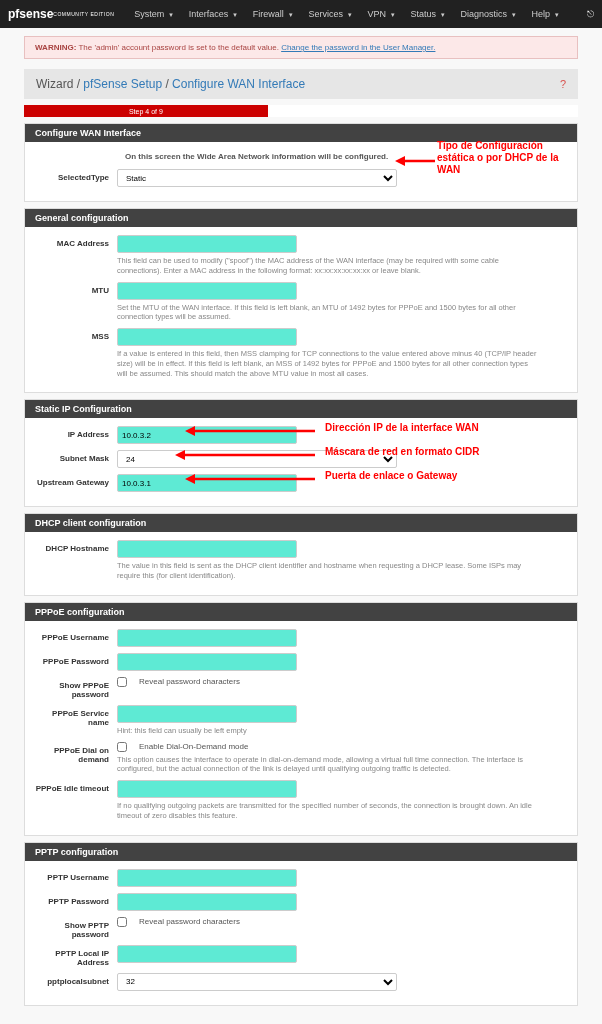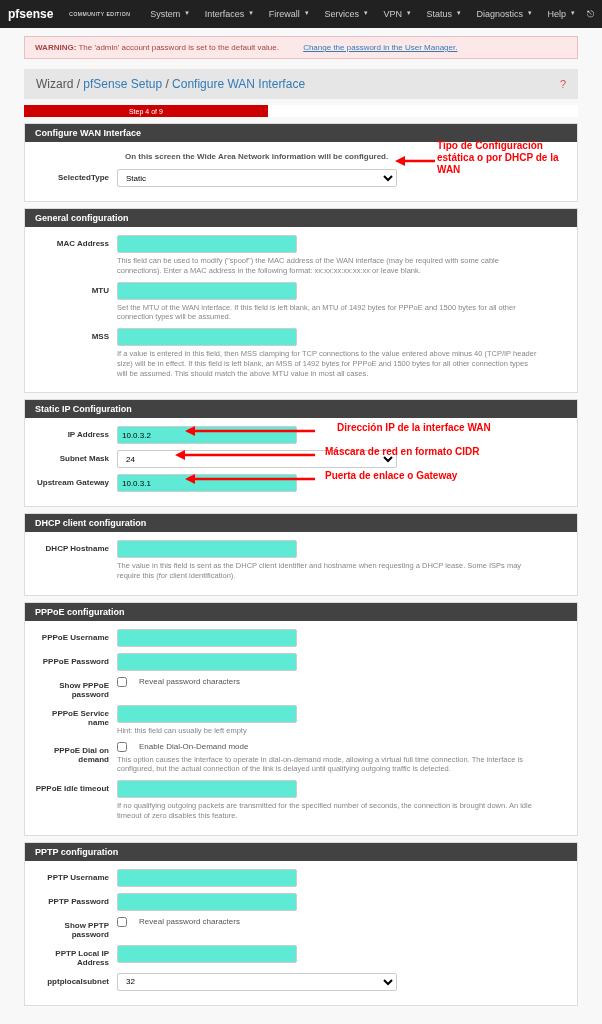--- a/index.html
+++ b/index.html
@@ -1,25 +1,25 @@
 <!DOCTYPE html>
 <html><head>
 <meta charset="utf-8">
 <style>
 * { margin: 0; padding: 0; box-sizing: border-box; font-family: -apple-system, BlinkMacSystemFont, "Segoe UI", Helvetica, Arial, sans-serif; }
 body { background: #f8f8f8; font-size: 9px; color: #333; width: 602px; }
 .navbar { background: #212121; height: 28px; display: flex; align-items: center; padding: 0 8px; color: #fff; font-size: 9px; }
-.logo { font-weight: bold; font-size: 12px; margin-right: 16px; }
+.logo { font-weight: bold; font-size: 12px; margin-right: 0; }
 .logo-sub { font-size: 5px; letter-spacing: 0.5px; margin-right: 12px; }
-.nav-item { color: #ccc; padding: 0 8px; cursor: pointer; display: flex; align-items: flex-start; gap: 5px; }
+.nav-item { color: #ccc; padding: 0 8px; cursor: pointer; display: flex; align-items: flex-end; gap: 5px; }
 .caret { font-size: 7px; }
 .nav-spacer { flex: 1; }
 .content { padding: 8px 24px; }
 .warning-box { background: #fce8e8; border: 1px solid #e8c0c0; padding: 6px 10px; margin-bottom: 10px; font-size: 8px; color: #a94442; }
-.warning-box a { color: #337ab7; margin-left: 22px; }
+.warning-box a { color: #337ab7; }
 .breadcrumb-panel { background: #e6e6e6; padding: 8px 12px; margin-bottom: 6px; display: flex; align-items: center; }
 .breadcrumb { font-size: 12px; color: #555; }
 .breadcrumb a { color: #337ab7; text-decoration: none; }
 .question-icon { margin-left: auto; color: #d9534f; font-size: 11px; }
 .progress-wrap { height: 12px; background: #fff; margin-bottom: 6px; position: relative; }
 .progress-bar { height: 12px; background: #cc0000; position: relative; }
 .progress-text { position: absolute; left: 50%; top: 50%; transform: translate(-50%, -50%); color: #fff; font-size: 7px; }
 .panel { background: #fff; border: 1px solid #ddd; margin-bottom: 6px; }
 .panel-header { background: #424242; color: #fff; padding: 4px 10px; font-size: 9px; font-weight: bold; }
 .panel-body { padding: 8px 10px; }
@@ -163,21 +163,21 @@
     </div>
     <div class="form-row">
       <div class="form-label">Upstream Gateway</div>
       <div class="form-control-wrap"><input class="form-input" value="10.0.3.1" style=""></div>
     </div>
   </div>
   <svg class="arrow" style="left:160px; top:24px; width:130px; height:14px;">
         <line class="arrow-line" x1="130" y1="7" x2="6" y2="7"></line>
         <polygon class="arrow-head" points="0,7 10,2 10,12"></polygon>
       </svg>
-  <div class="annotation" style="left:312px; top:22px;">Dirección IP de la interface WAN</div>
+  <div class="annotation" style="left:300px; top:22px;">Dirección IP de la interface WAN</div>
   <svg class="arrow" style="left:150px; top:48px; width:140px; height:14px;">
         <line class="arrow-line" x1="140" y1="7" x2="6" y2="7"></line>
         <polygon class="arrow-head" points="0,7 10,2 10,12"></polygon>
       </svg>
   <div class="annotation" style="left:300px; top:46px;">Máscara de red en formato CIDR</div>
   <svg class="arrow" style="left:160px; top:72px; width:130px; height:14px;">
         <line class="arrow-line" x1="130" y1="7" x2="6" y2="7"></line>
         <polygon class="arrow-head" points="0,7 10,2 10,12"></polygon>
       </svg>
   <div class="annotation" style="left:300px; top:70px;">Puerta de enlace o Gateway</div>

